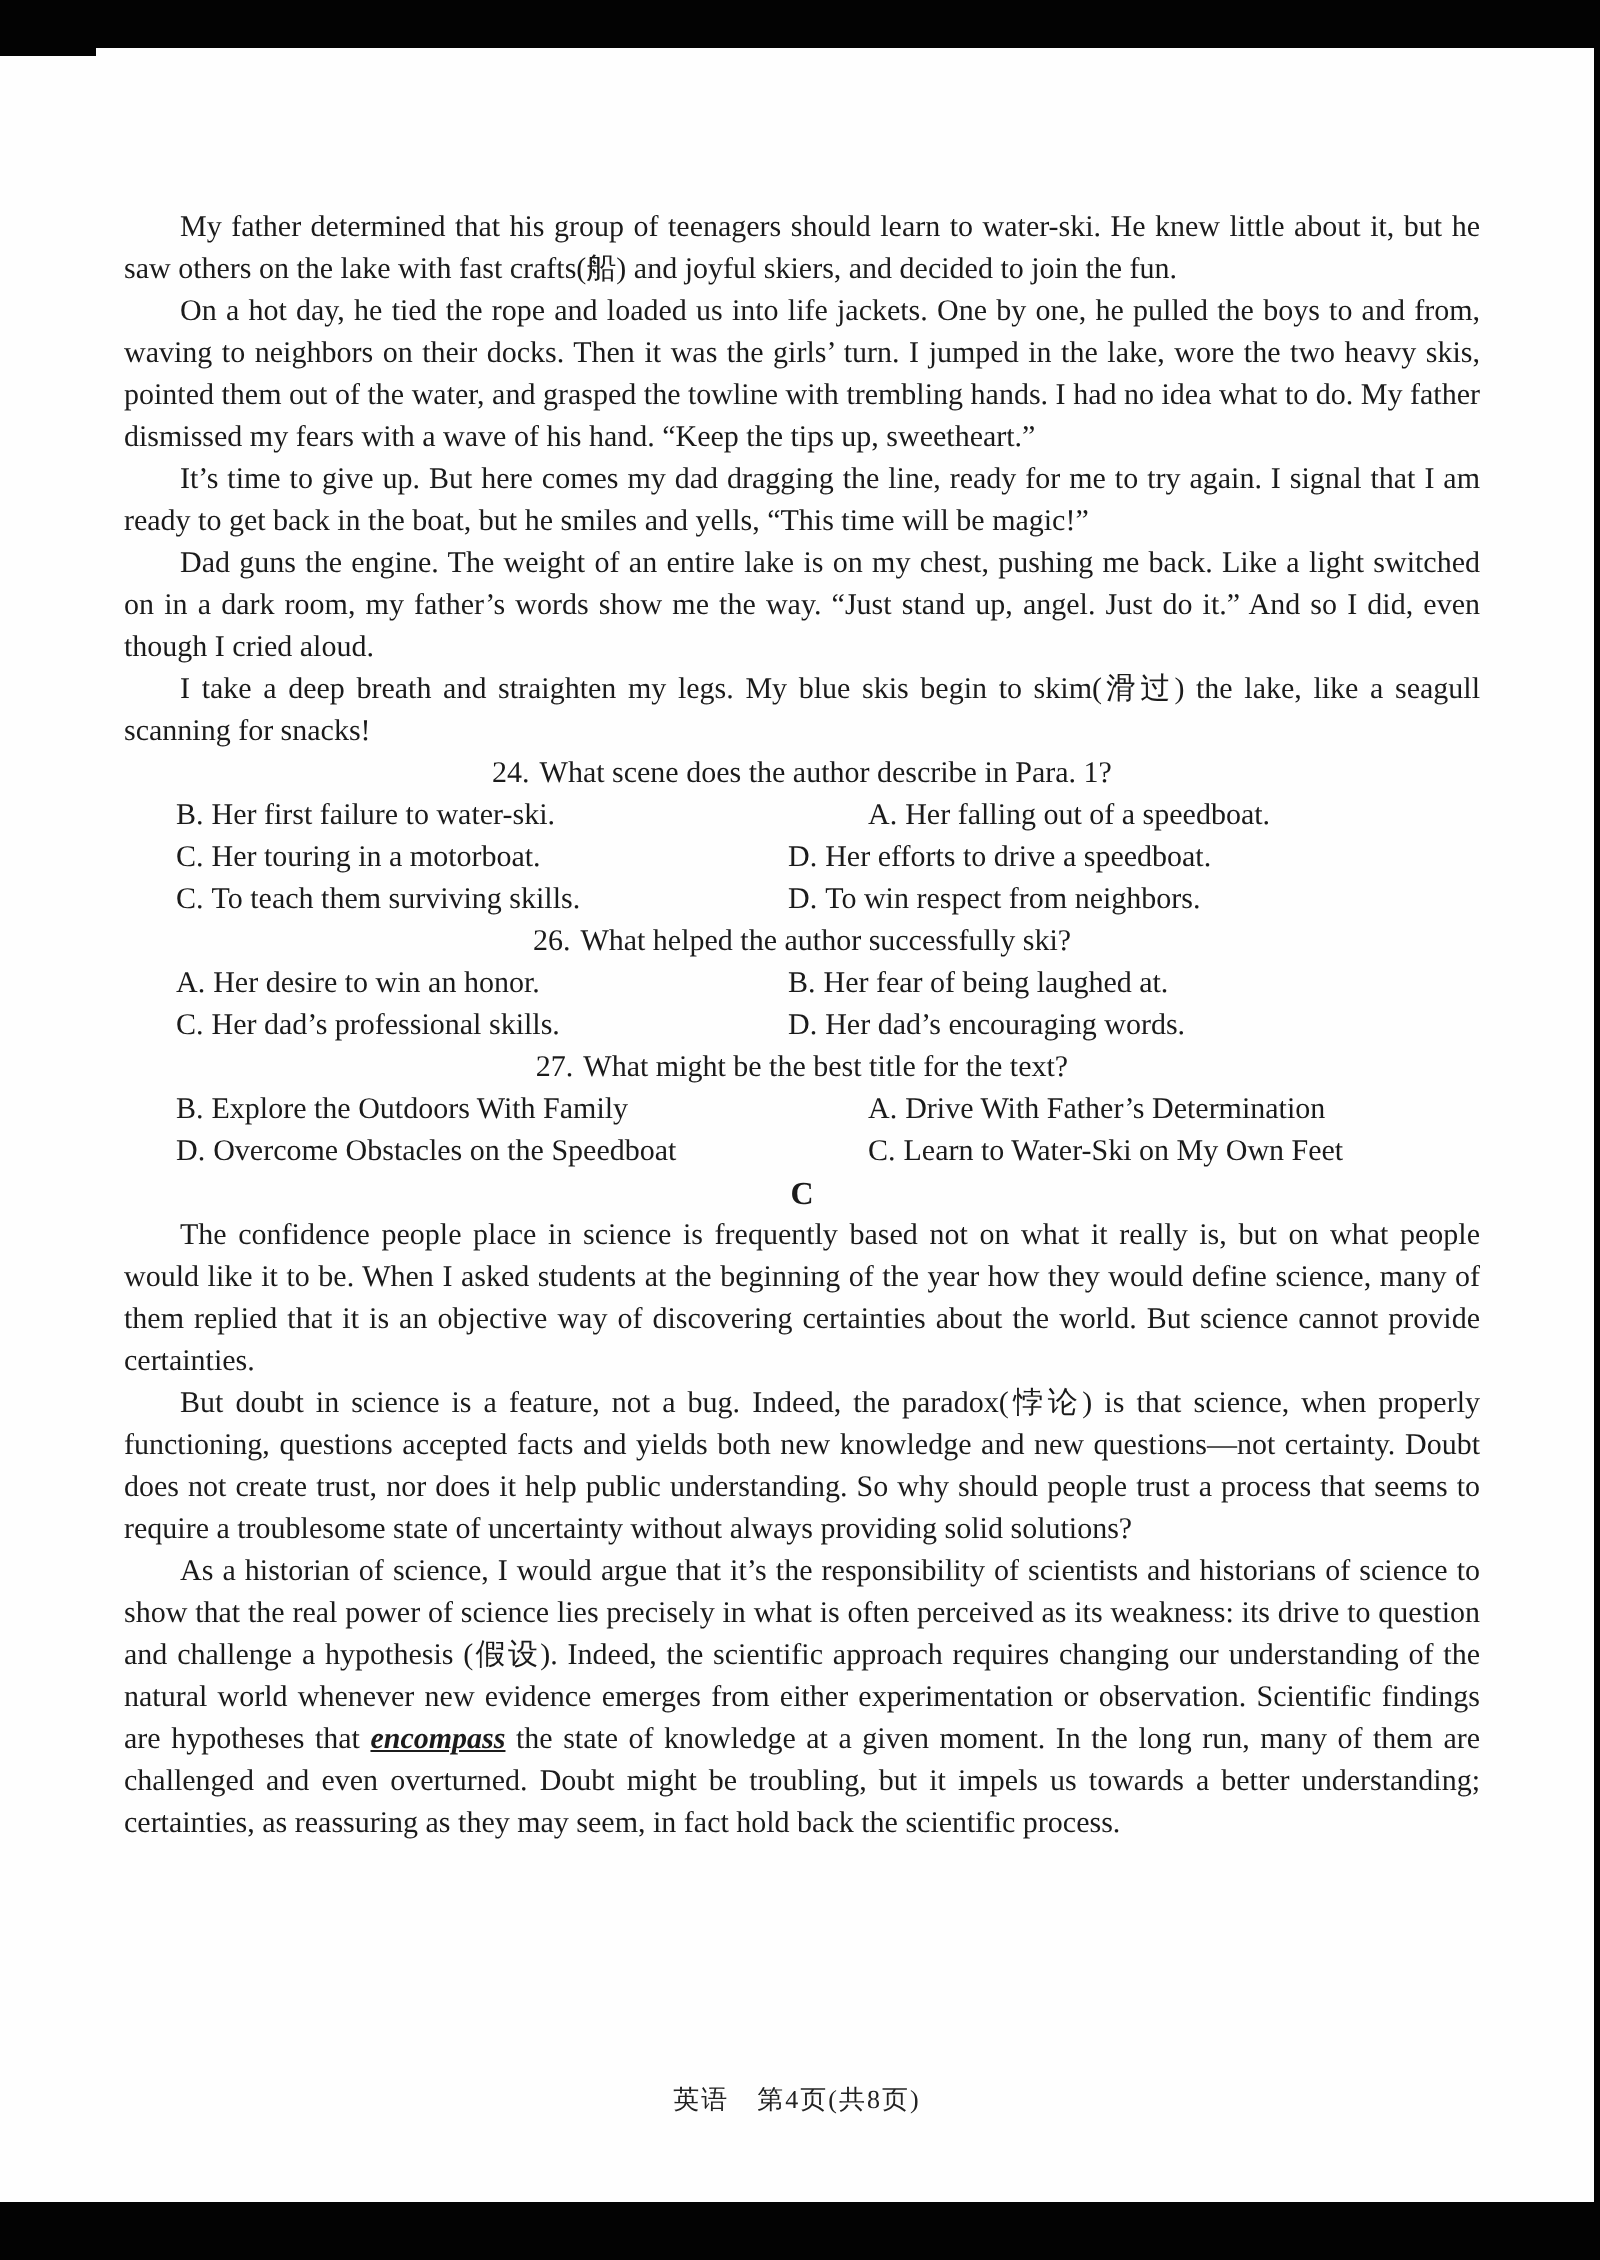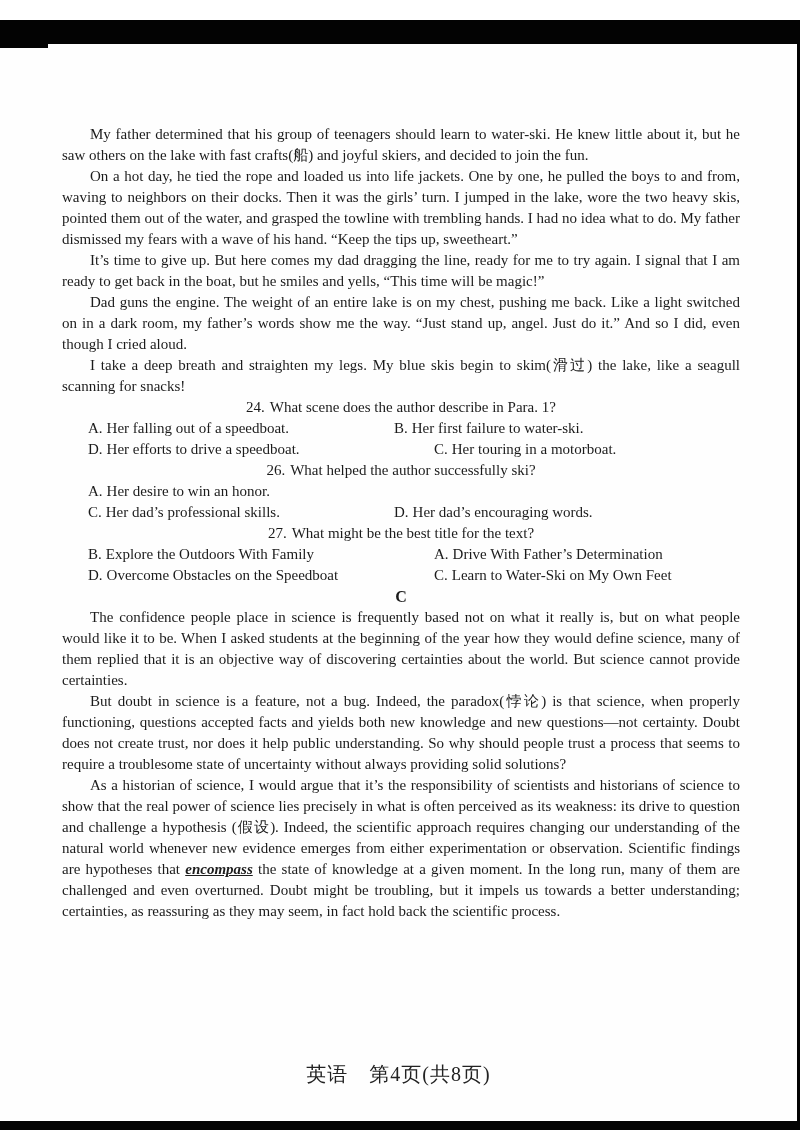--- a/index.html
+++ b/index.html
@@ -4,21 +4,21 @@
 <style>
   html, body { margin: 0; padding: 0; }
   body {
     width: 800px; height: 1130px;
     background: #ffffff;
     position: relative;
     overflow: hidden;
     font-family: "Liberation Serif", serif;
     color: #1b1b1b;
   }
-  .page { position: absolute; inset: 0; background: #fefefe; margin-top: 20px; }
+  .page { position: absolute; inset: 0; background: #fefefe; }
   .scan-bar-top    { position: absolute; top: 0; left: 0; width: 800px; height: 24px; background: #030303; }
   .scan-bar-notch  { position: absolute; top: 0; left: 0; width: 48px; height: 28px; background: #030303; }
   .scan-bar-bottom { position: absolute; top: 1101px; left: 0; width: 800px; height: 29px; background: #030303; }
   .scan-strip-right{ position: absolute; top: 0; right: 0; width: 3px; height: 1130px; background: #030303; }
 
   .content {
     position: absolute;
     left: 62px; top: 104px;
     width: 678px;
     font-size: 15px;
@@ -41,21 +41,21 @@
     line-height: 21px;
     text-indent: 0;
     margin: 0;
   }
   .uword { font-weight: bold; text-decoration: underline; font-style: italic; }
   .footer {
     position: absolute;
     top: 1041px; left: 0;
     width: 797px;
     text-align: center;
-    font-size: 20px;
+    font-size: 13px;
     letter-spacing: 1px;
     color: #222;
   }
 </style>
 </head>
 <body>
 
 <div class="page">
   <div class="scan-strip-right"></div>
   <div class="scan-bar-top"></div>
@@ -66,36 +66,41 @@
 
     <p class="para">My father determined that his group of teenagers should learn to water-ski. He knew little about it, but he saw others on the lake with fast crafts(船) and joyful skiers, and decided to join the fun.</p>
     <p class="para">On a hot day, he tied the rope and loaded us into life jackets. One by one, he pulled the boys to and from, waving to neighbors on their docks. Then it was the girls’ turn. I jumped in the lake, wore the two heavy skis, pointed them out of the water, and grasped the towline with trembling hands. I had no idea what to do. My father dismissed my fears with a wave of his hand. “Keep the tips up, sweetheart.”</p>
     <p class="para">It’s time to give up. But here comes my dad dragging the line, ready for me to try again. I signal that I am ready to get back in the boat, but he smiles and yells, “This time will be magic!”</p>
     <p class="para">Dad guns the engine. The weight of an entire lake is on my chest, pushing me back. Like a light switched on in a dark room, my father’s words show me the way. “Just stand up, angel. Just do it.” And so I did, even though I cried aloud.</p>
     <p class="para">I take a deep breath and straighten my legs. My blue skis begin to skim(滑过) the lake, like a seagull scanning for snacks!</p>
 
     <div class="question">
       <div class="stem"><span class="qnum">24.</span><span>What scene does the author describe in Para. 1?</span></div>
       <div class="opt-row">
+        <div class="opt second"><span class="olabel">B.</span><span>Her first failure to water-ski.</span></div>
         <div class="opt first"><span class="olabel">A.</span><span>Her falling out of a speedboat.</span></div>
-        <div class="opt second"><span class="olabel">B.</span><span>Her first failure to water-ski.</span></div>
       </div>
       <div class="opt-row">
+        <div class="opt first"><span class="olabel">C.</span><span>Her touring in a motorboat.</span></div>
         <div class="opt second"><span class="olabel">D.</span><span>Her efforts to drive a speedboat.</span></div>
-        <div class="opt first"><span class="olabel">C.</span><span>Her touring in a motorboat.</span></div>
       </div>
     </div>
 
     <div class="question">
+      <div class="opt-row">
+        <div class="opt first"><span class="olabel">C.</span><span>To teach them surviving skills.</span></div>
+        <div class="opt second"><span class="olabel">D.</span><span>To win respect from neighbors.</span></div>
+      </div>
     </div>
 
     <div class="question">
       <div class="stem"><span class="qnum">26.</span><span>What helped the author successfully ski?</span></div>
       <div class="opt-row">
         <div class="opt first"><span class="olabel">A.</span><span>Her desire to win an honor.</span></div>
+        <div class="opt second"><span class="olabel">B.</span><span>Her fear of being laughed at.</span></div>
       </div>
       <div class="opt-row">
         <div class="opt first"><span class="olabel">C.</span><span>Her dad’s professional skills.</span></div>
         <div class="opt second"><span class="olabel">D.</span><span>Her dad’s encouraging words.</span></div>
       </div>
     </div>
 
     <div class="question">
       <div class="stem"><span class="qnum">27.</span><span>What might be the best title for the text?</span></div>
       <div class="opt-row">

